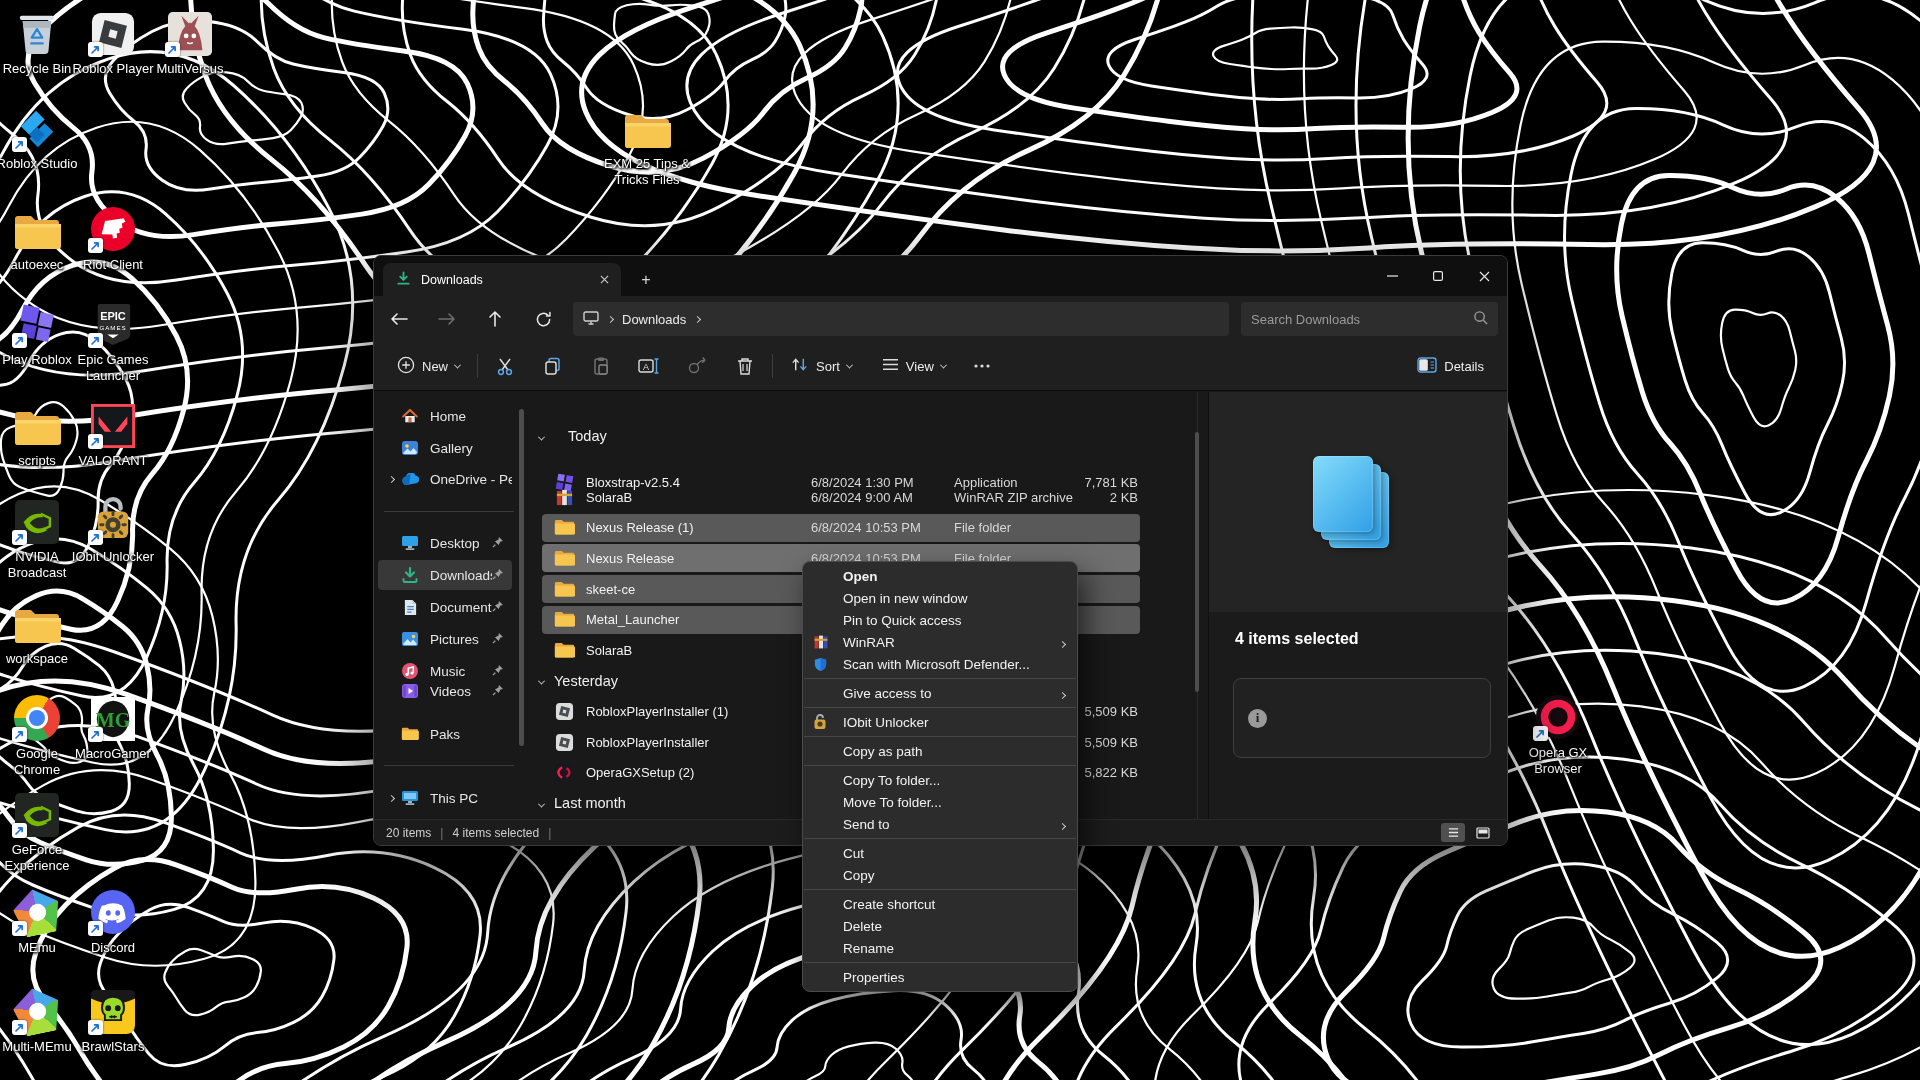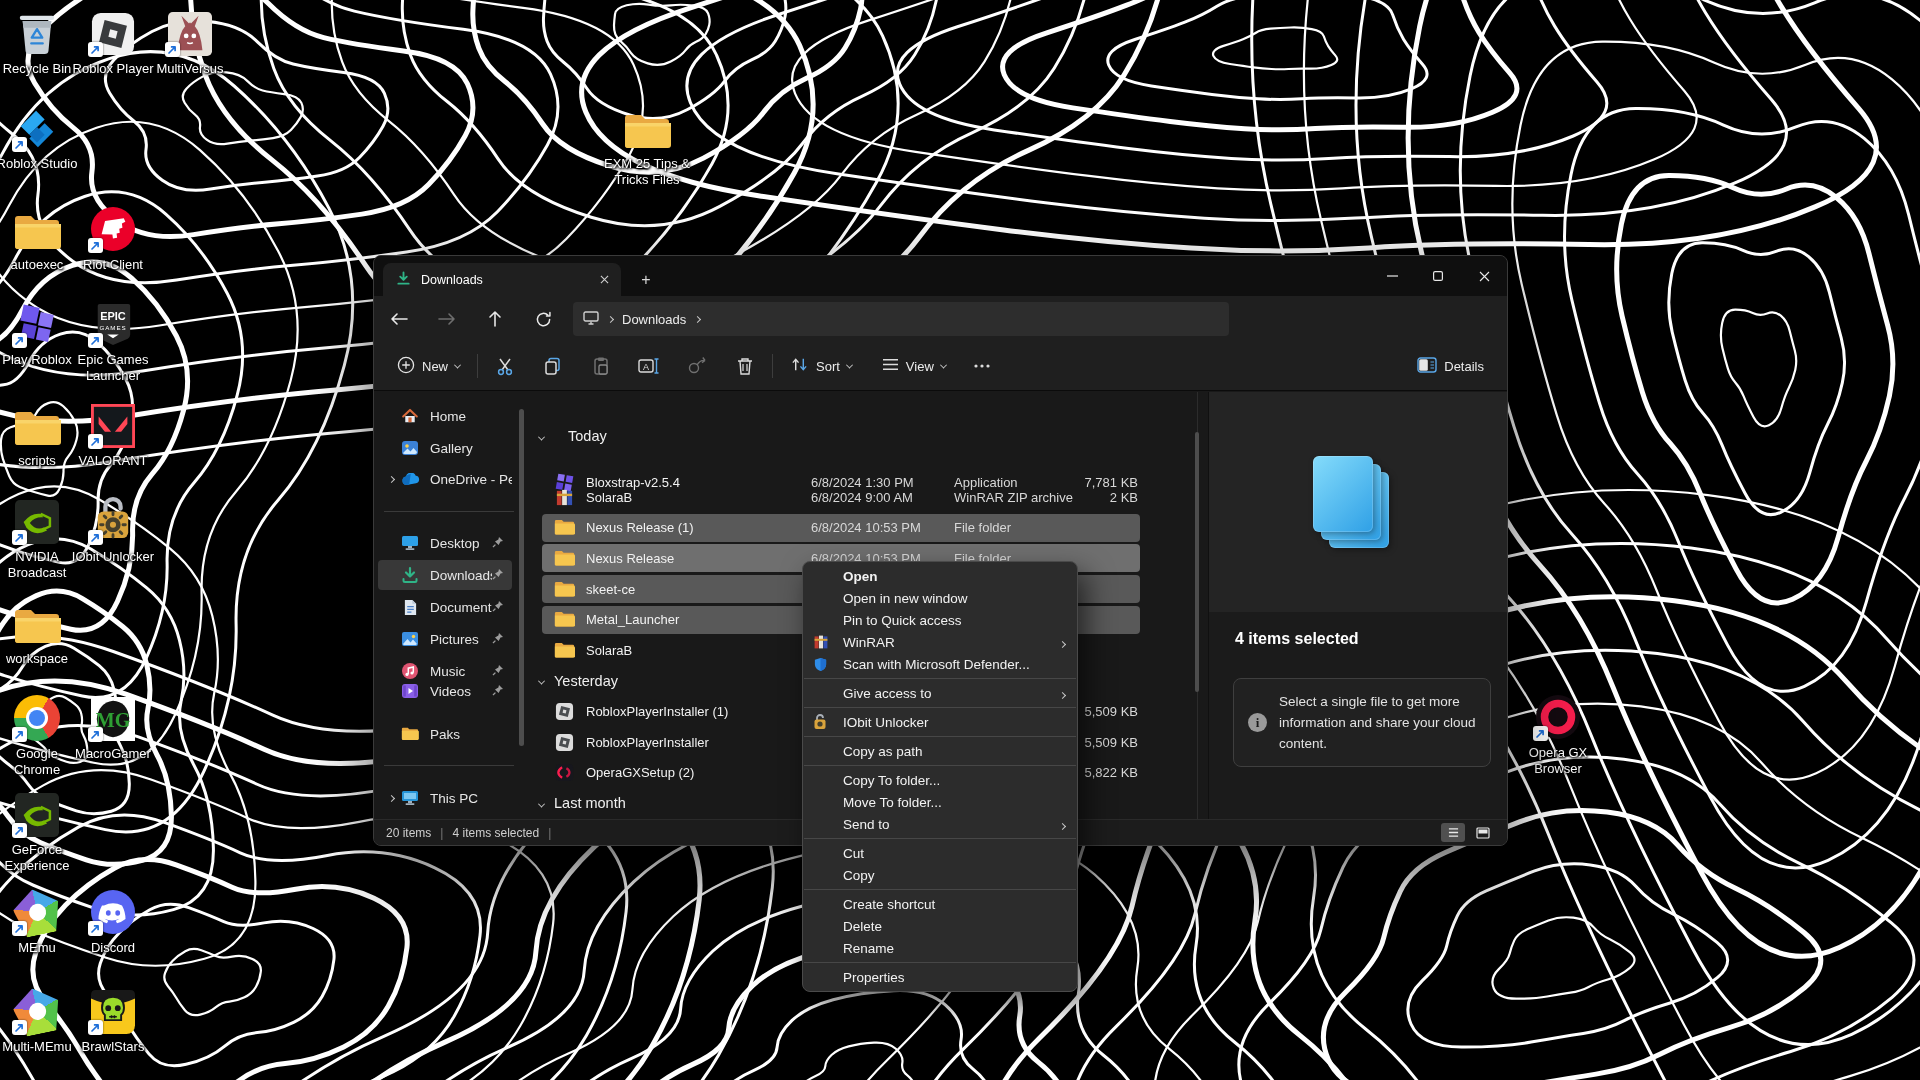--- a/index.html
+++ b/index.html
@@ -569,20 +569,27 @@
         </div>
       <div class="addrbox">
         <span><svg width="16" height="14" viewBox="0 0 16 14">
               <rect x="1" y="1" width="14" height="9" rx="1.5" fill="none" stroke="#d0d0d0" stroke-width="1.4"></rect>
               <path d="M5.5 13 h5 M8 10.5 V13" stroke="#d0d0d0" stroke-width="1.4"></path>
             </svg></span>
         <span class="chev r sm"></span>
         <span class="crumb">Downloads</span>
         <span class="chev r sm"></span>
       </div>
+      <div class="searchbox">
+        <input readonly="" placeholder="Search Downloads" style="">
+        <span><svg width="15" height="15" viewBox="0 0 16 16">
+              <circle cx="7" cy="7" r="5" fill="none" stroke="#9a9a9a" stroke-width="1.5"></circle>
+              <path d="M11 11 L15 15" stroke="#9a9a9a" stroke-width="1.5"></path>
+            </svg></span>
+      </div>
     </div>
 
     <div class="toolbar">
       <div class="tbtn">
         <span><svg width="18" height="18" viewBox="0 0 19 19">
               <circle cx="9.5" cy="9.5" r="8" fill="none" stroke="#e4e4e4" stroke-width="1.4"></circle>
               <path d="M9.5 5.5 v8 M5.5 9.5 h8" stroke="#e4e4e4" stroke-width="1.4"></path>
             </svg></span>
         <span>New</span>
         <span class="chev sm"></span>
@@ -958,21 +965,20 @@
 
       <div class="details">
         <div class="dpreview">
           <div class="dp-file" style="left:120px;top:80px"></div>
           <div class="dp-file" style="left:112px;top:72px"></div>
           <div class="dp-file" style="left:104px;top:64px"></div>
         </div>
         <div class="dsummary">4 items selected</div>
         <div class="dinfo">
           <span class="iinfo">i</span>
-          <span class="txt">Select a single file to get more information and share your cloud content.</span>
         </div>
       </div>
     </div>
 
     <div class="statusbar">
       <span>20 items</span>
       <span class="ssep">|</span>
       <span>4 items selected</span>
       <span class="ssep">|</span>
       <div style="flex:1"></div>

